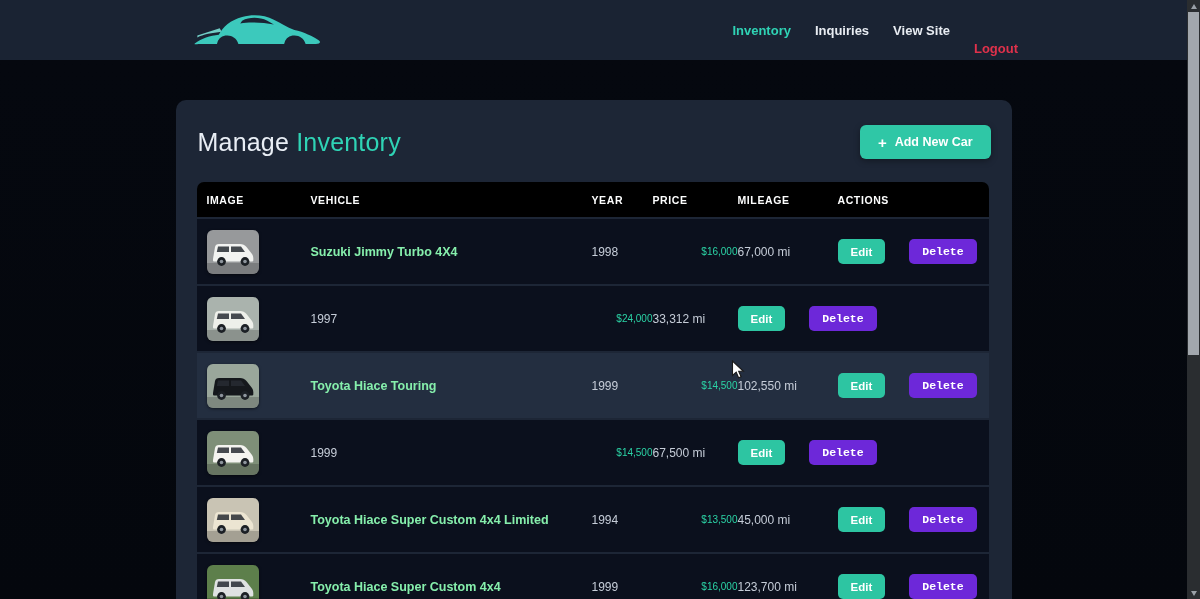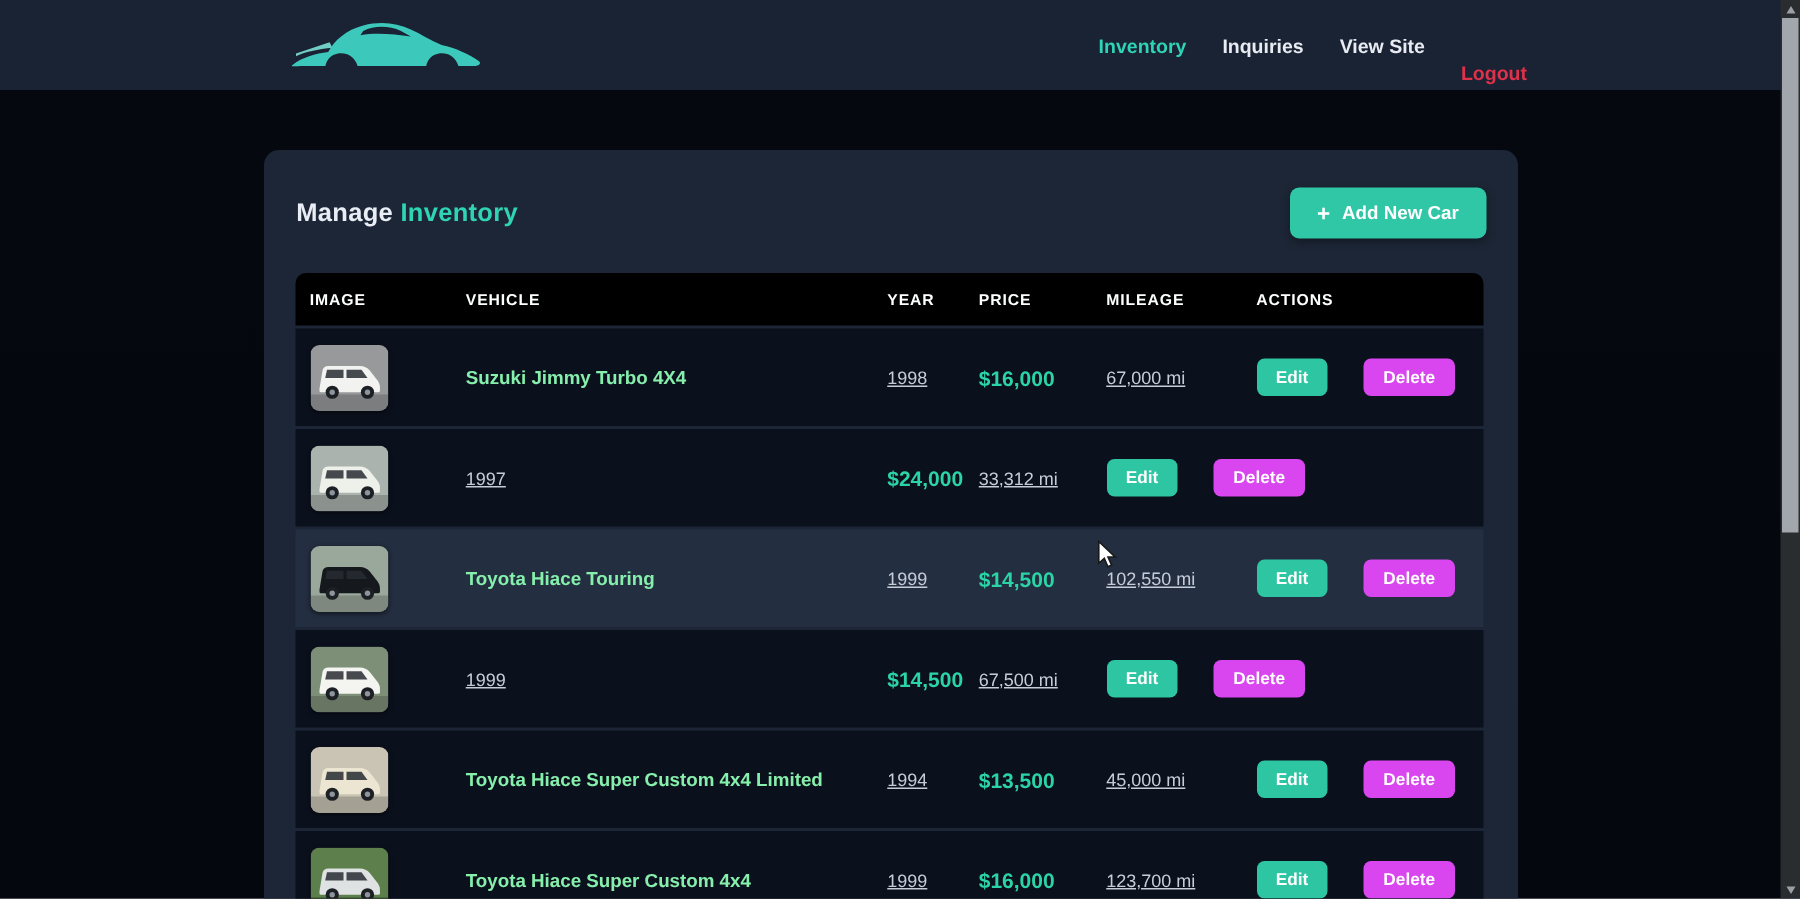--- a/index.html
+++ b/index.html
@@ -24,21 +24,21 @@
   .nav-link { font-size:13px; font-weight:700; color:#e8ecf2; cursor:pointer; text-decoration:none; }
   .nav-link.active { color:#2fd3b5; }
   .nav-link.danger { color:#e0314b;margin-top:36px; }
   
   .page-wrap { width:1187px; }
   .card {
     width:836px; margin:40px auto 0 auto; background:#1d2636;
     border-radius:10px; padding:25px 21px 30px 21px; min-height:600px;
   }
   .card-header { display:flex; justify-content:space-between; align-items:center; margin-bottom:23px; padding-left:1px; }
-  .page-title { font-size:17px; font-weight:700; letter-spacing:.2px; }
+  .page-title { font-size:25px; font-weight:400; letter-spacing:.2px; }
   .page-title .primary { color:#e9eef5; }
   .page-title .accent { color:#2fd3b5; }
   .add-btn {
     background:#2fc7a6; color:#fff; border:none; border-radius:6px;
     height:34px; padding:0 18px; font-family:"Liberation Sans",sans-serif;
     font-size:12.5px; font-weight:700; display:flex; align-items:center; gap:8px;
     cursor:pointer; box-shadow:0 2px 6px rgba(0,0,0,.35);
   }
   .add-btn .plus { font-size:15px; font-weight:700; line-height:1; }
   
@@ -55,27 +55,27 @@
     display:grid; grid-template-columns:104px 281px 61px 85px 100px 1fr;
     padding-left:10px; background:#0b101d; height:65px; align-items:center;
     margin-top:2px;
   }
   .t-row.highlight { background:#232e40; }
   .thumb {
     width:52px; height:44px; border-radius:6px; overflow:hidden;
     box-shadow:0 1px 3px rgba(0,0,0,.5); line-height:0;
   }
   .v-name { font-size:12.5px; font-weight:700; color:#86efac; padding-right:10px; }
-  .v-year, .v-mileage { font-size:12px; color:#c6cdd8;text-decoration:underline; }
-  .v-price { font-size:14px; font-weight:700; color:#2bd4a6; }
+  .v-year, .v-mileage { font-size:12px; color:#c6cdd8; }
+  .v-price { font-size:10px; font-weight:400; color:#2bd4a6;text-align:right; }
   .actions { display:flex; gap:24px; }
   .btn { border:none; border-radius:5px; color:#fff; font-family:"Liberation Sans",sans-serif;
     font-size:11.5px; font-weight:700; height:25px; padding:0 13px; cursor:pointer; }
   .btn-edit { background:#2dc5a2; }
-  .btn-delete { background:#d946ef; }
+  .btn-delete { background:#6d28d9;font-family:Liberation Mono, monospace; }
   
   .scrollbar {
     position:absolute; top:0; right:0; width:13px; height:599px;
     background:#2a2d30; z-index:50;
   }
   .sb-btn { position:absolute; left:0; width:13px; height:12px; display:flex; align-items:center; justify-content:center; cursor:pointer; }
   .sb-btn.up { top:0; } .sb-btn.down { bottom:0; }
   .sb-arrow-up { width:0; height:0; border-left:3.5px solid transparent; border-right:3.5px solid transparent; border-bottom:5px solid #9aa0a6; }
   .sb-arrow-down { width:0; height:0; border-left:3.5px solid transparent; border-right:3.5px solid transparent; border-top:5px solid #9aa0a6; }
   .sb-thumb { position:absolute; left:1px; top:12px; width:11px; height:343px; background:#a2a7ad; cursor:pointer; }

